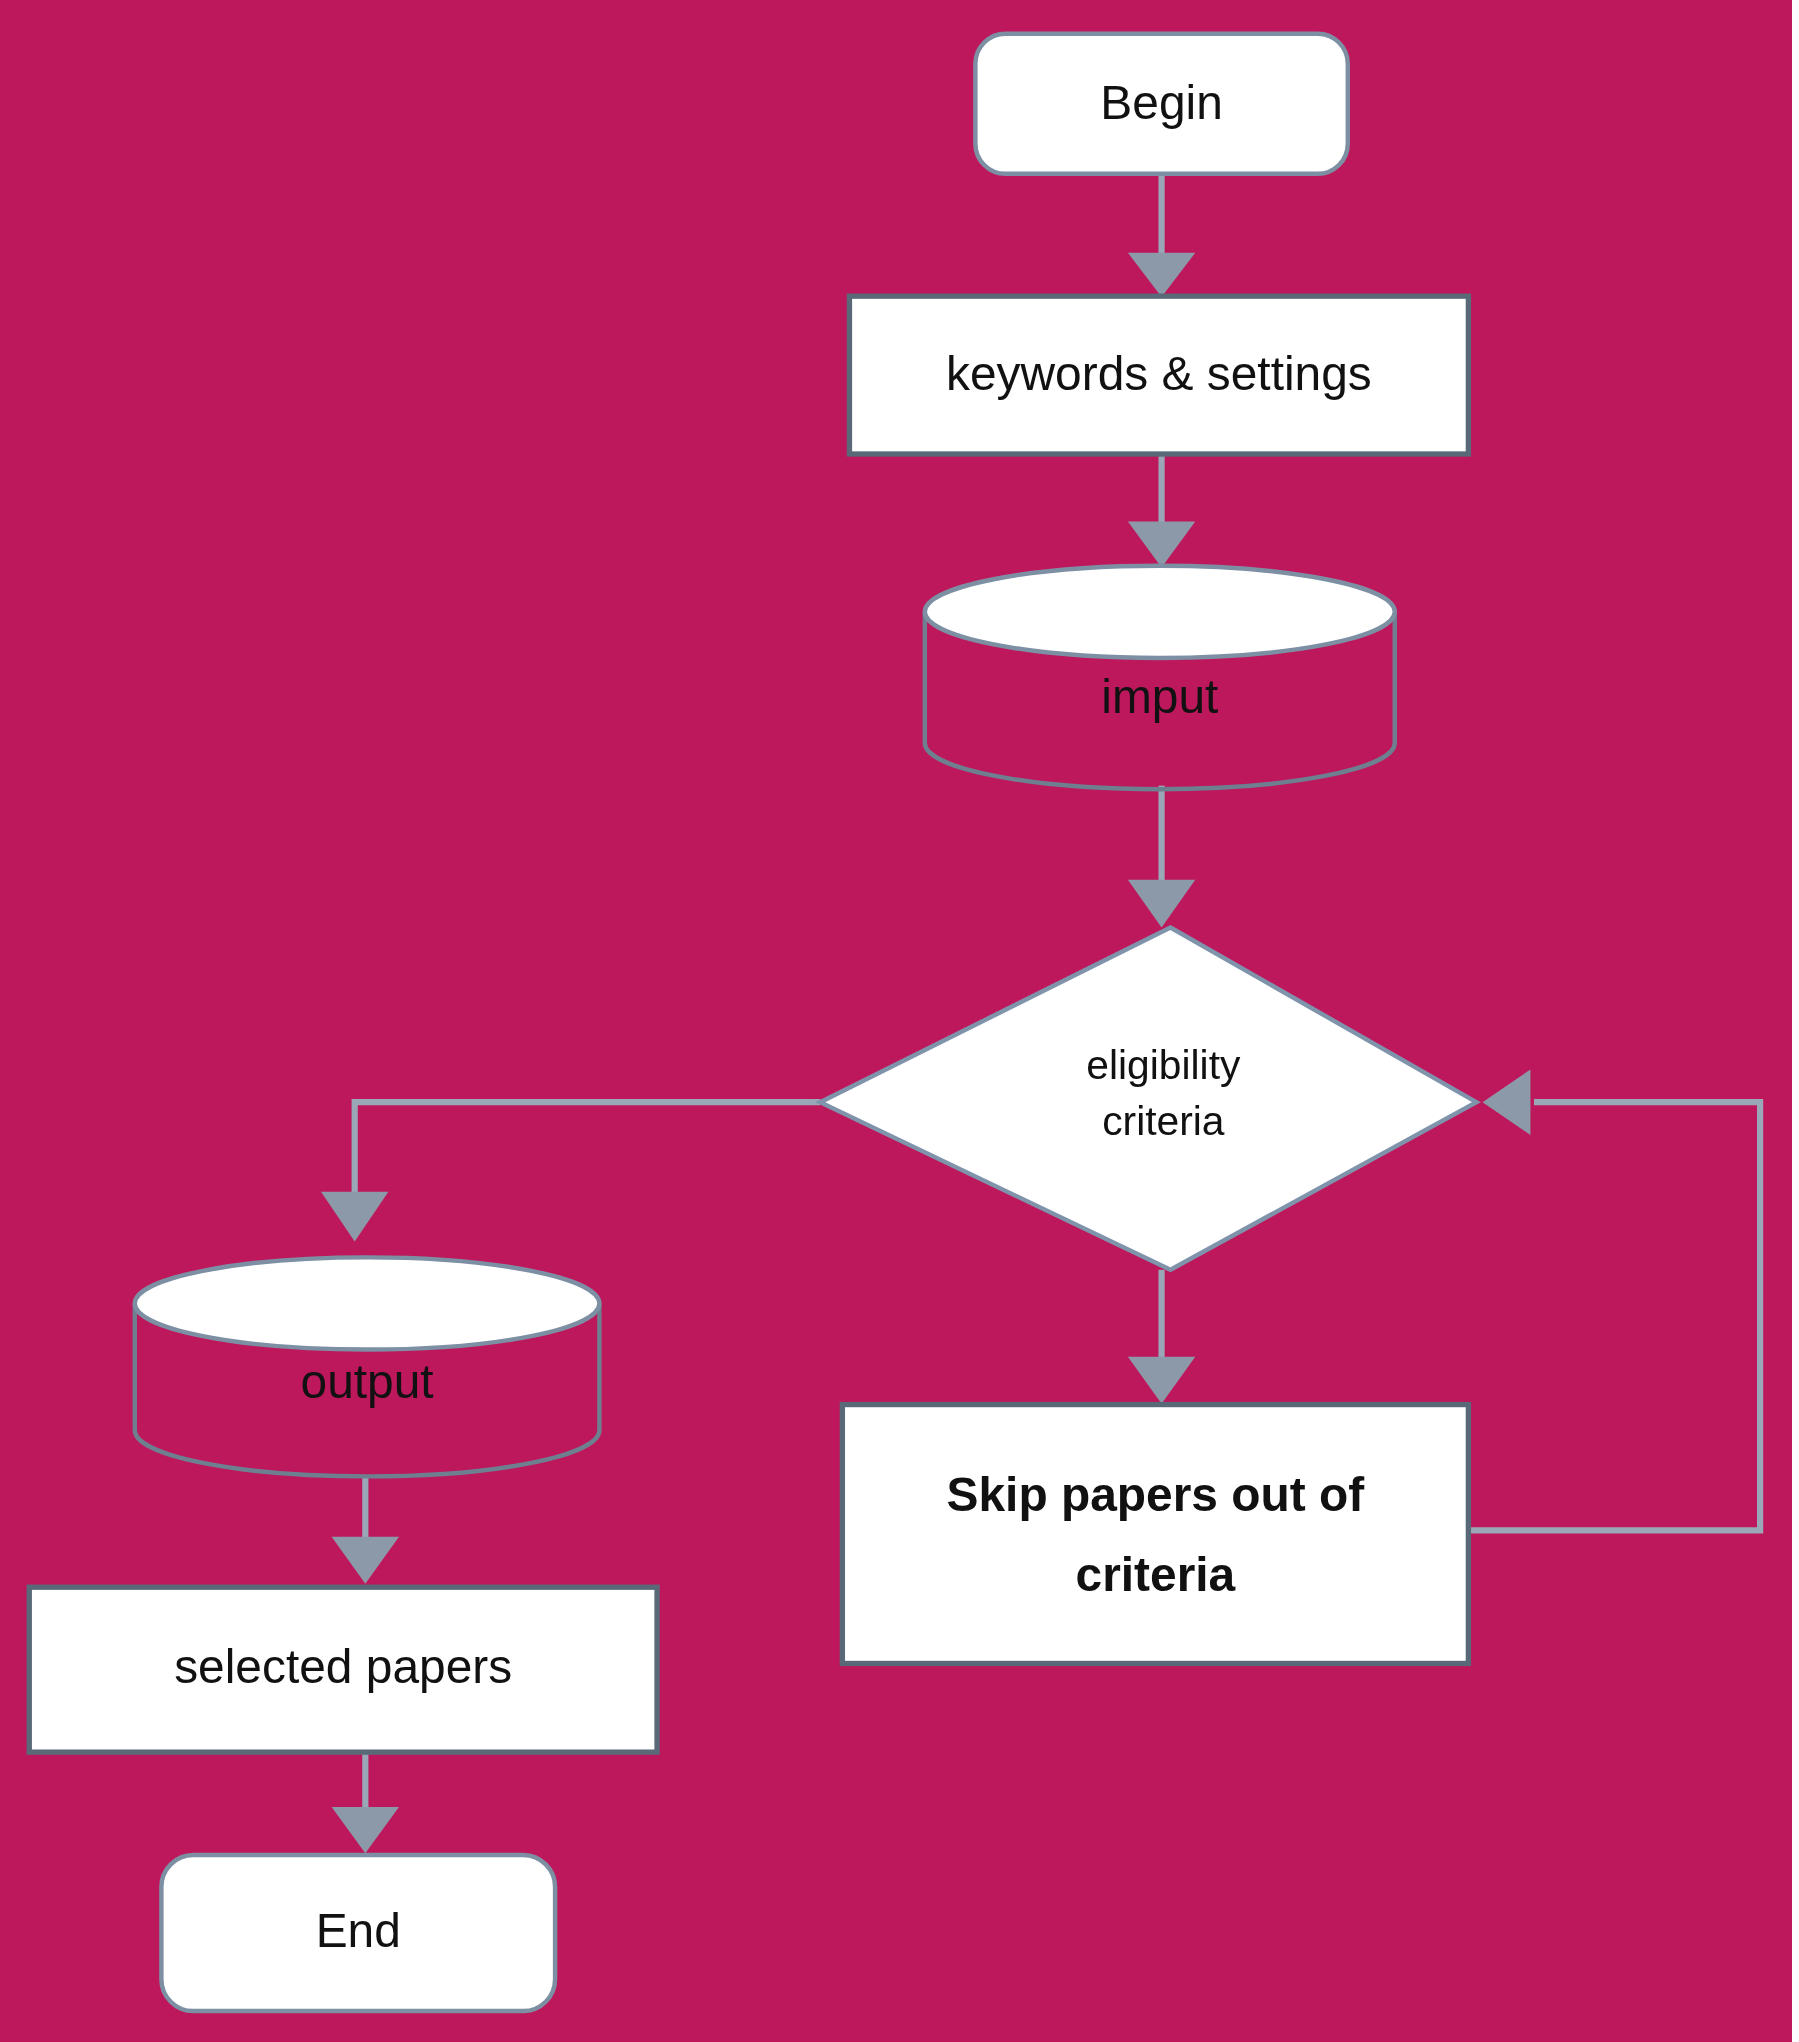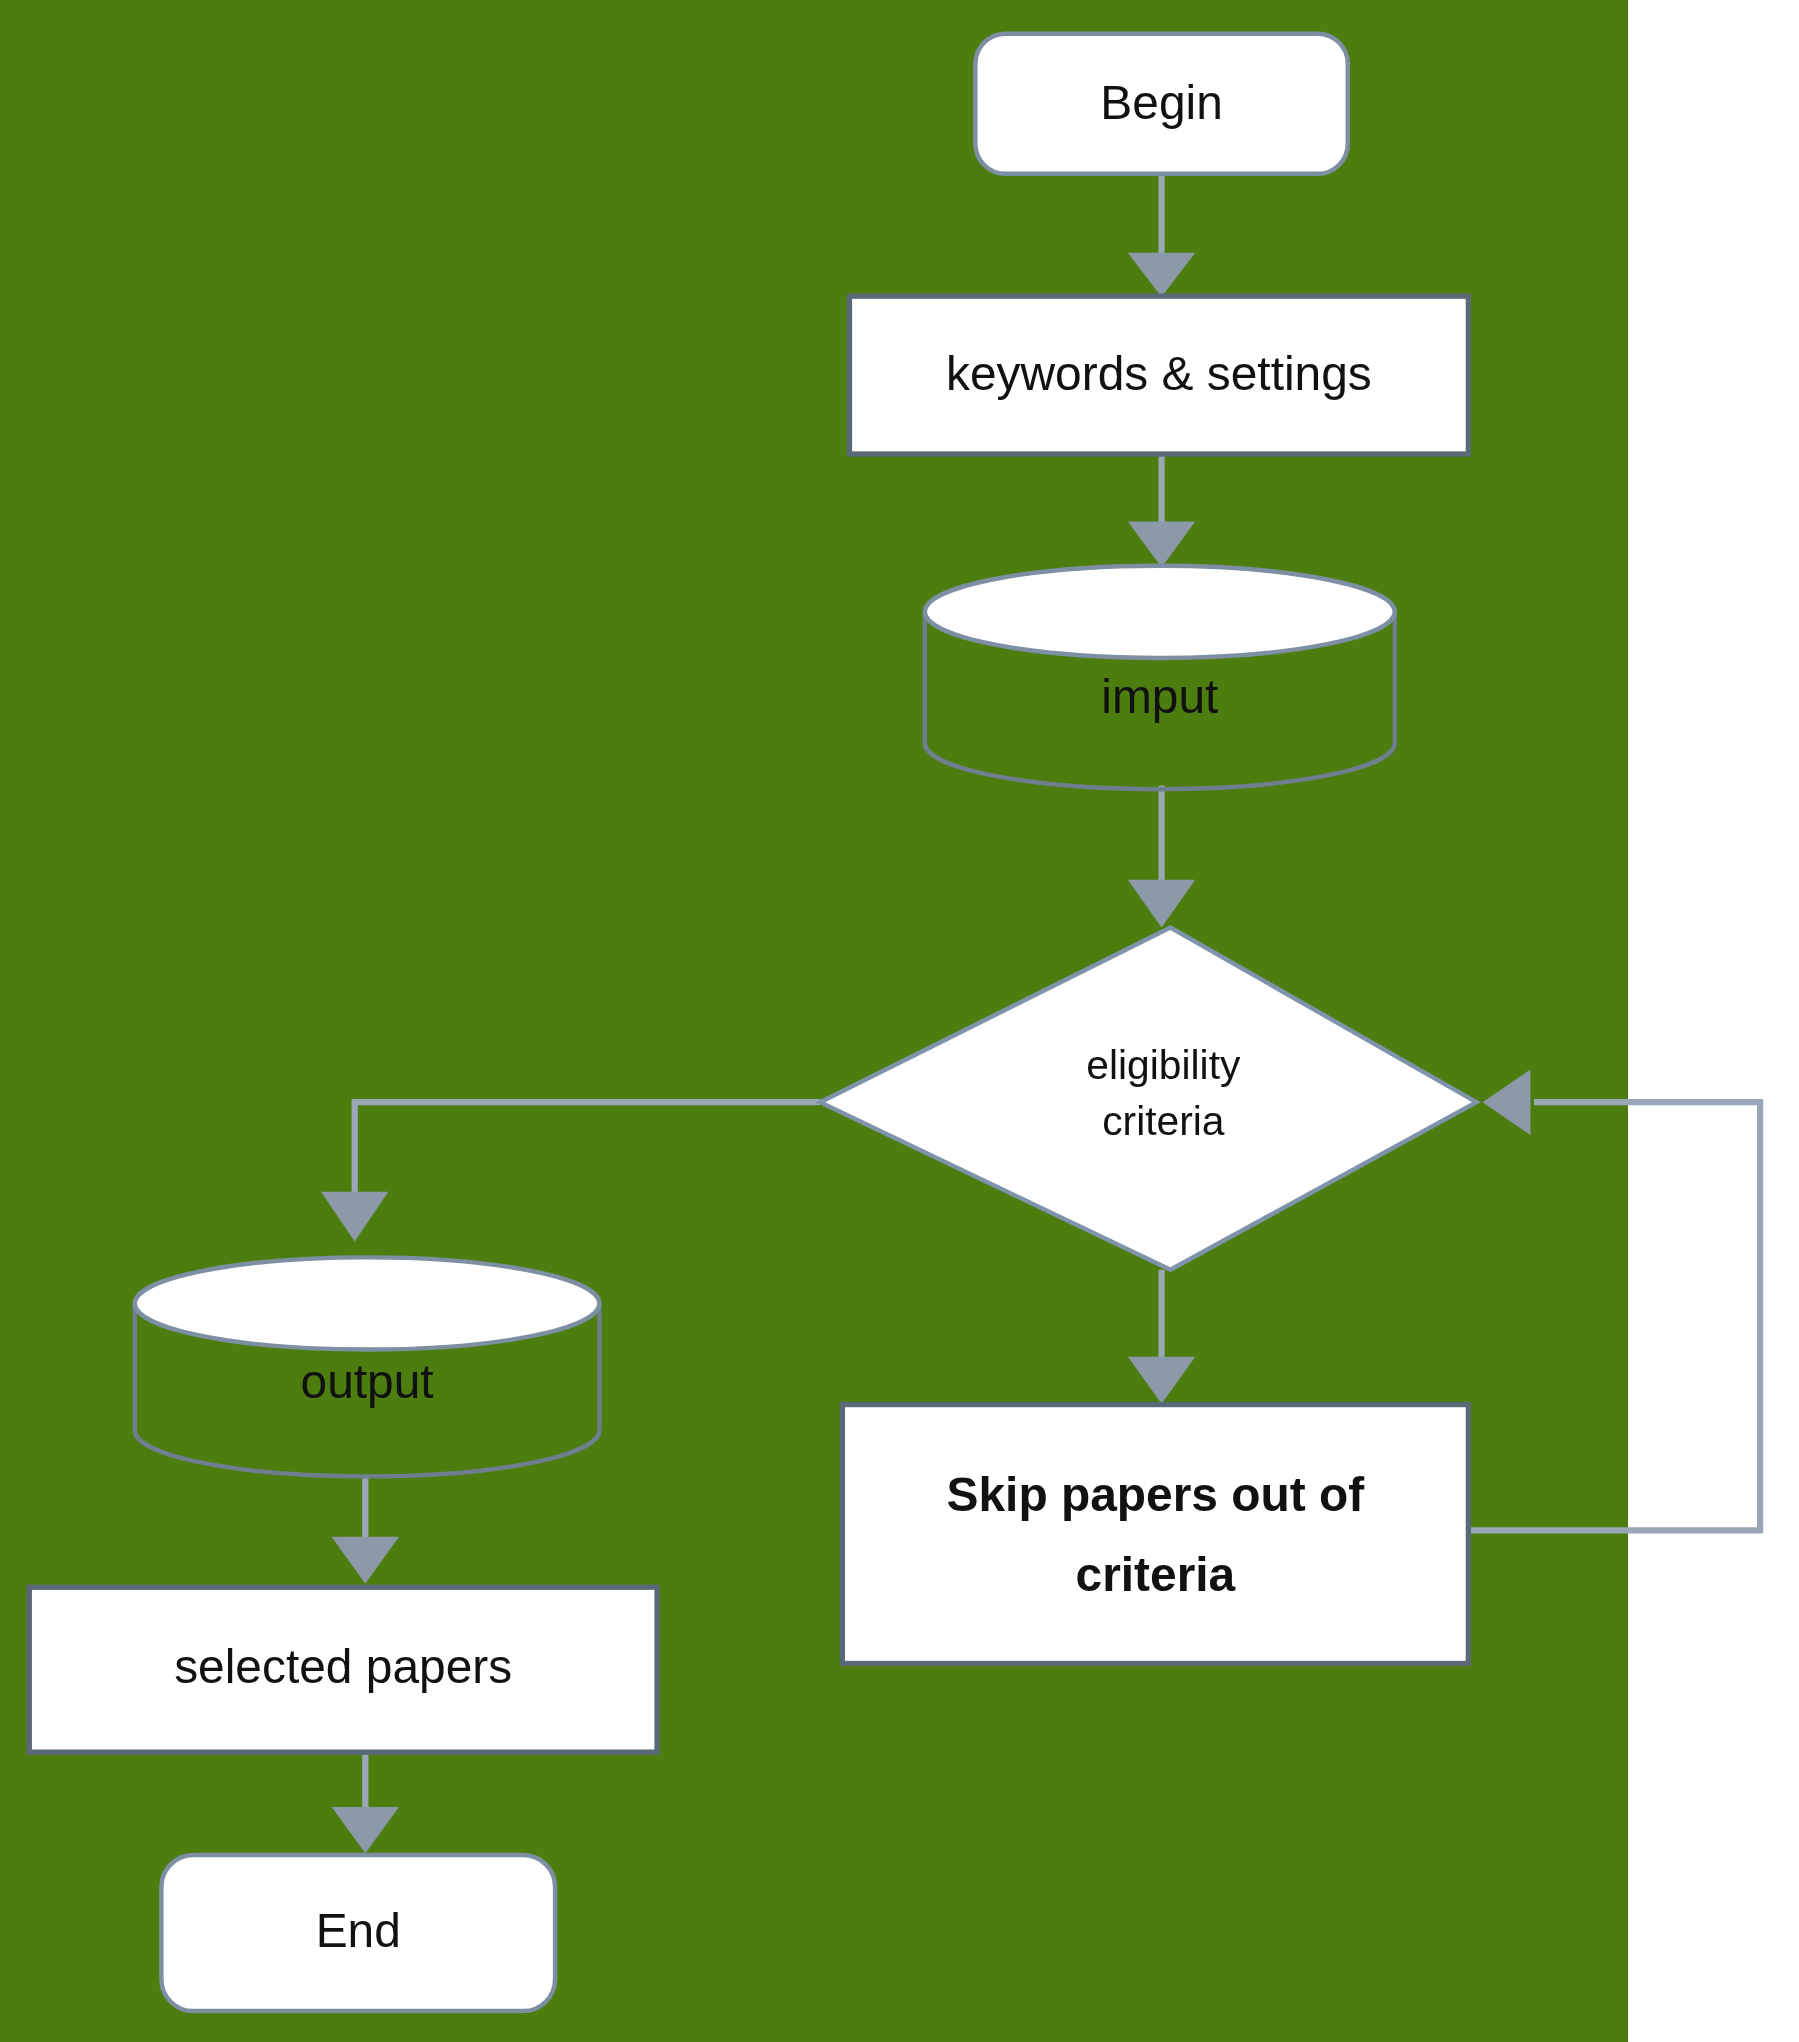--- a/index.html
+++ b/index.html
@@ -8,23 +8,23 @@
     background: #ffffff;
   }
   body {
     width: 1800px;
     height: 2043px;
     font-family: "Liberation Sans", sans-serif;
     overflow: hidden;
   }
   #flowchart-root {
     position: relative;
-    width: 1628px;
+    width: 1792px;
     height: 2043px;
-    background: #4d7c0f;
+    background: #be185d;
   }
   svg.flow-canvas {
     position: absolute;
     top: 0;
     left: 0;
     width: 1800px;
     height: 2043px;
     display: block;
   }
   .node-stroke-dark {

